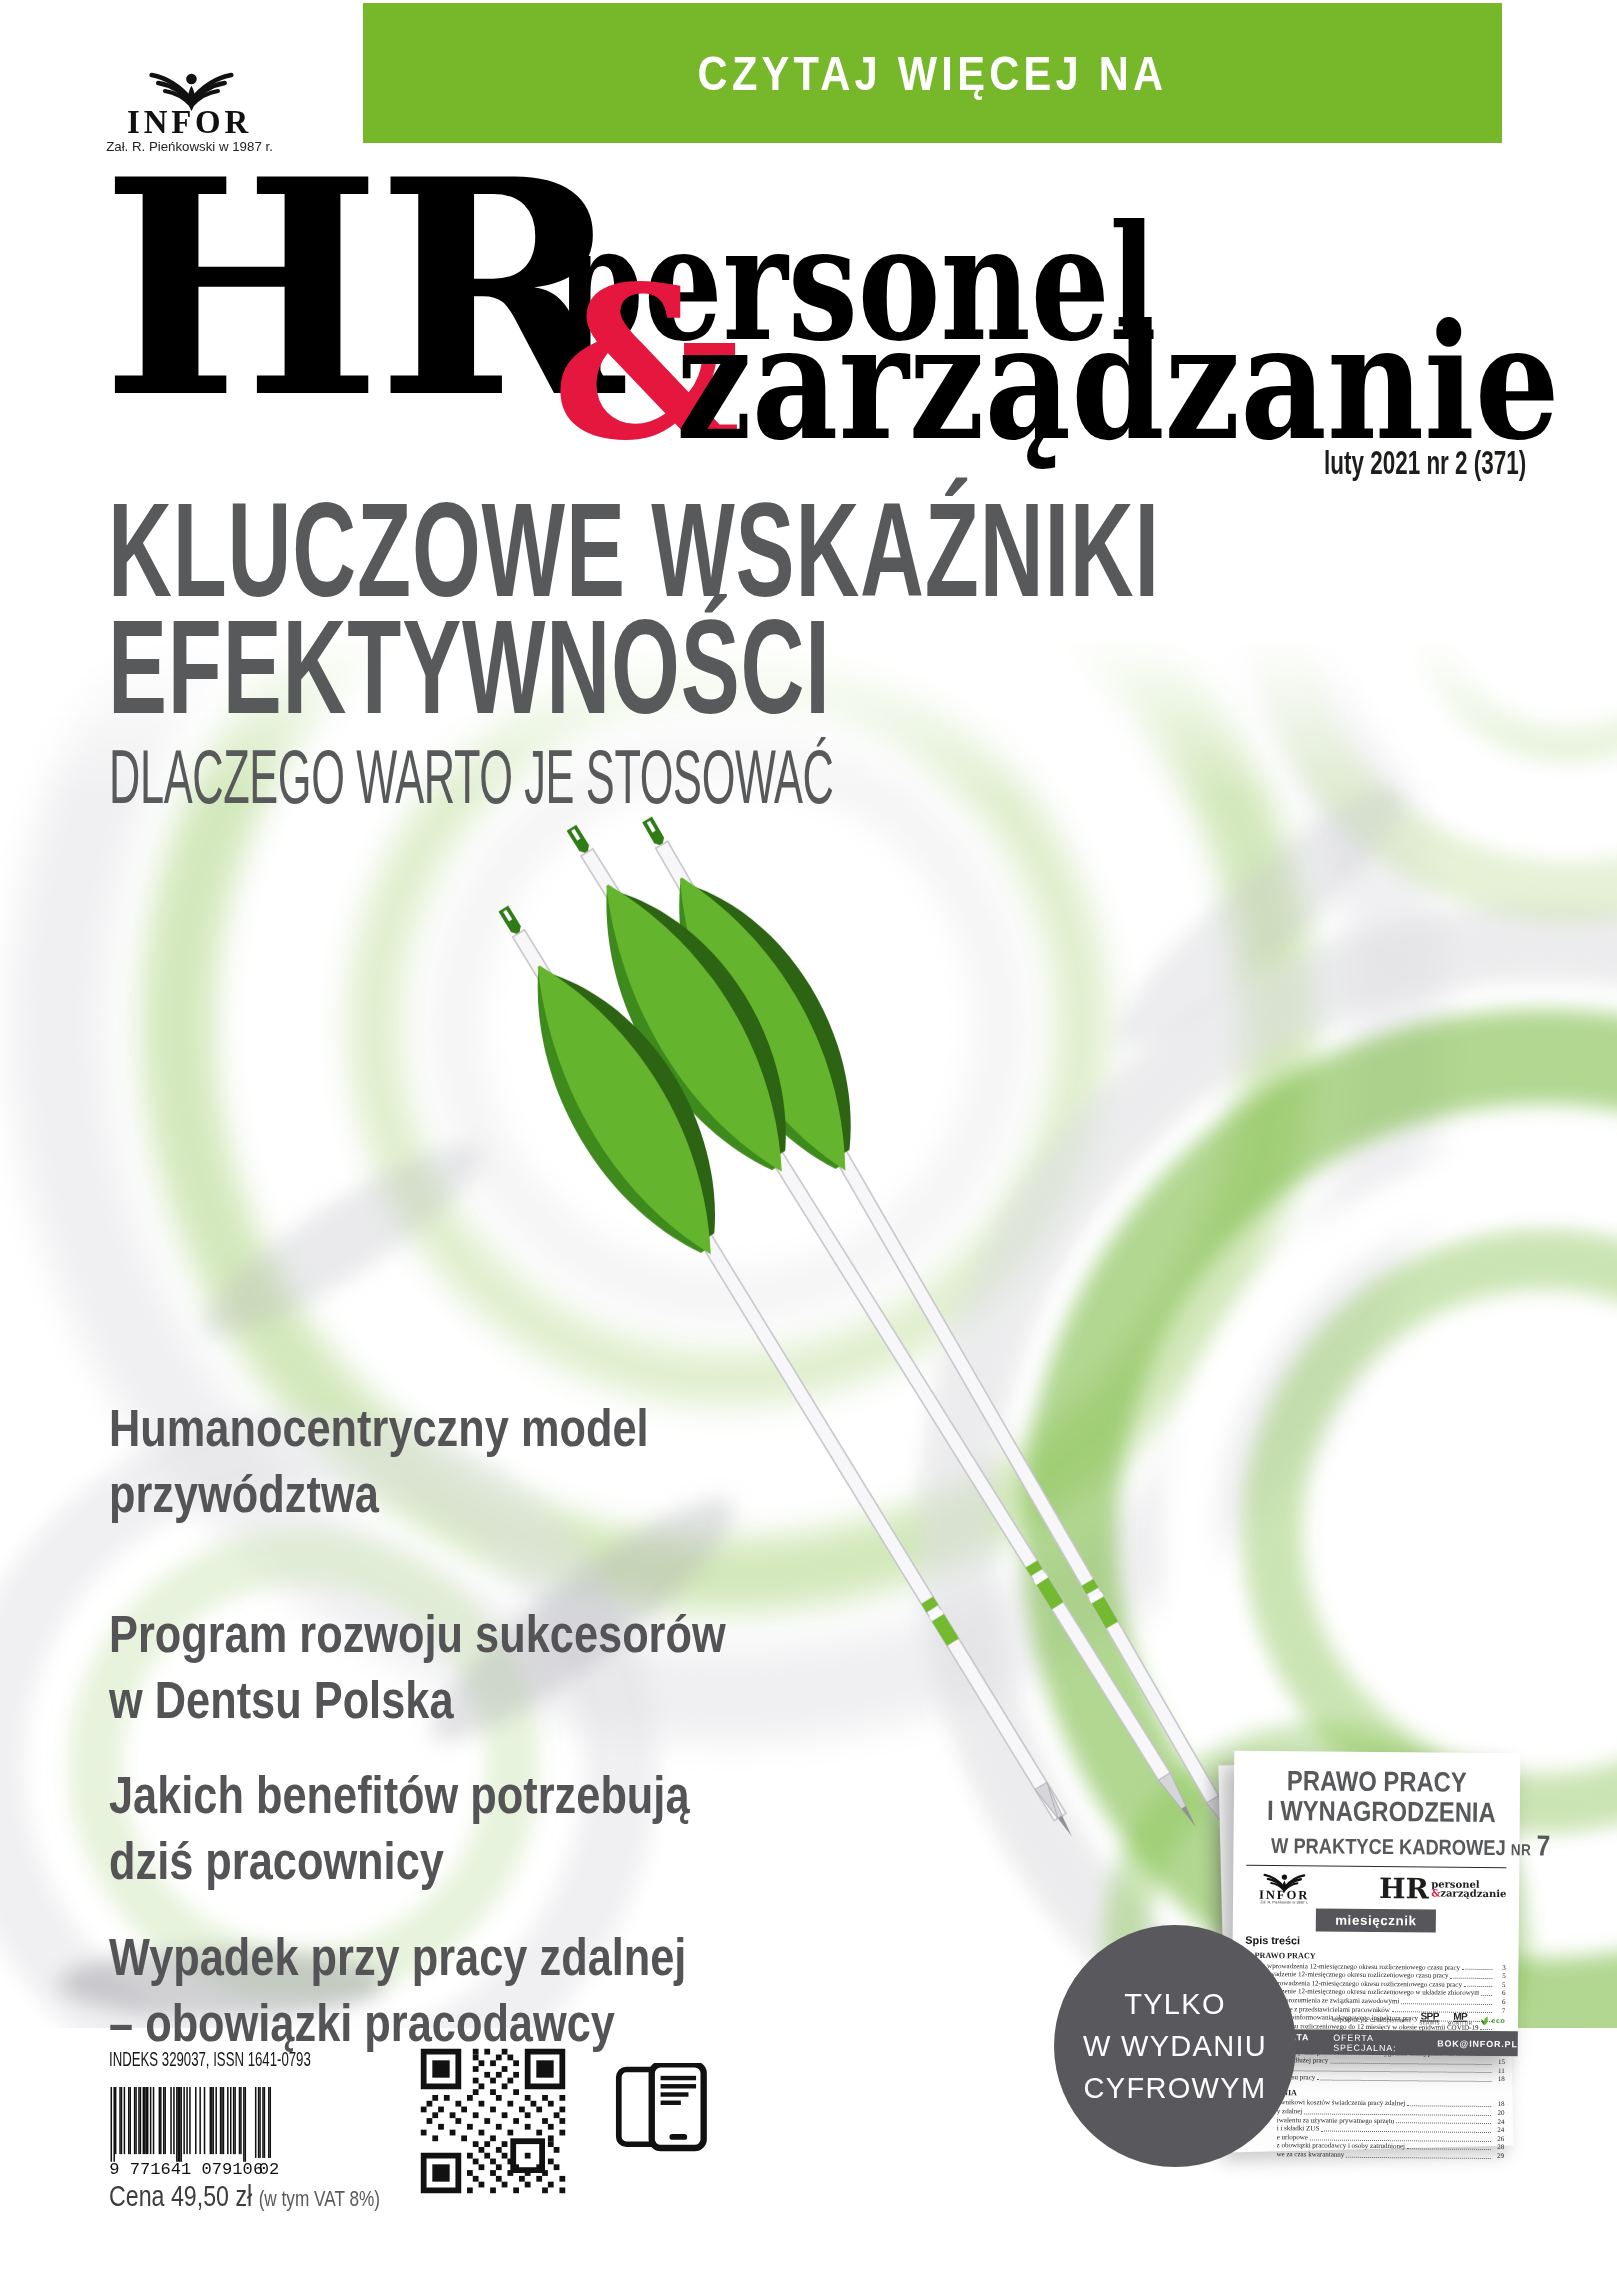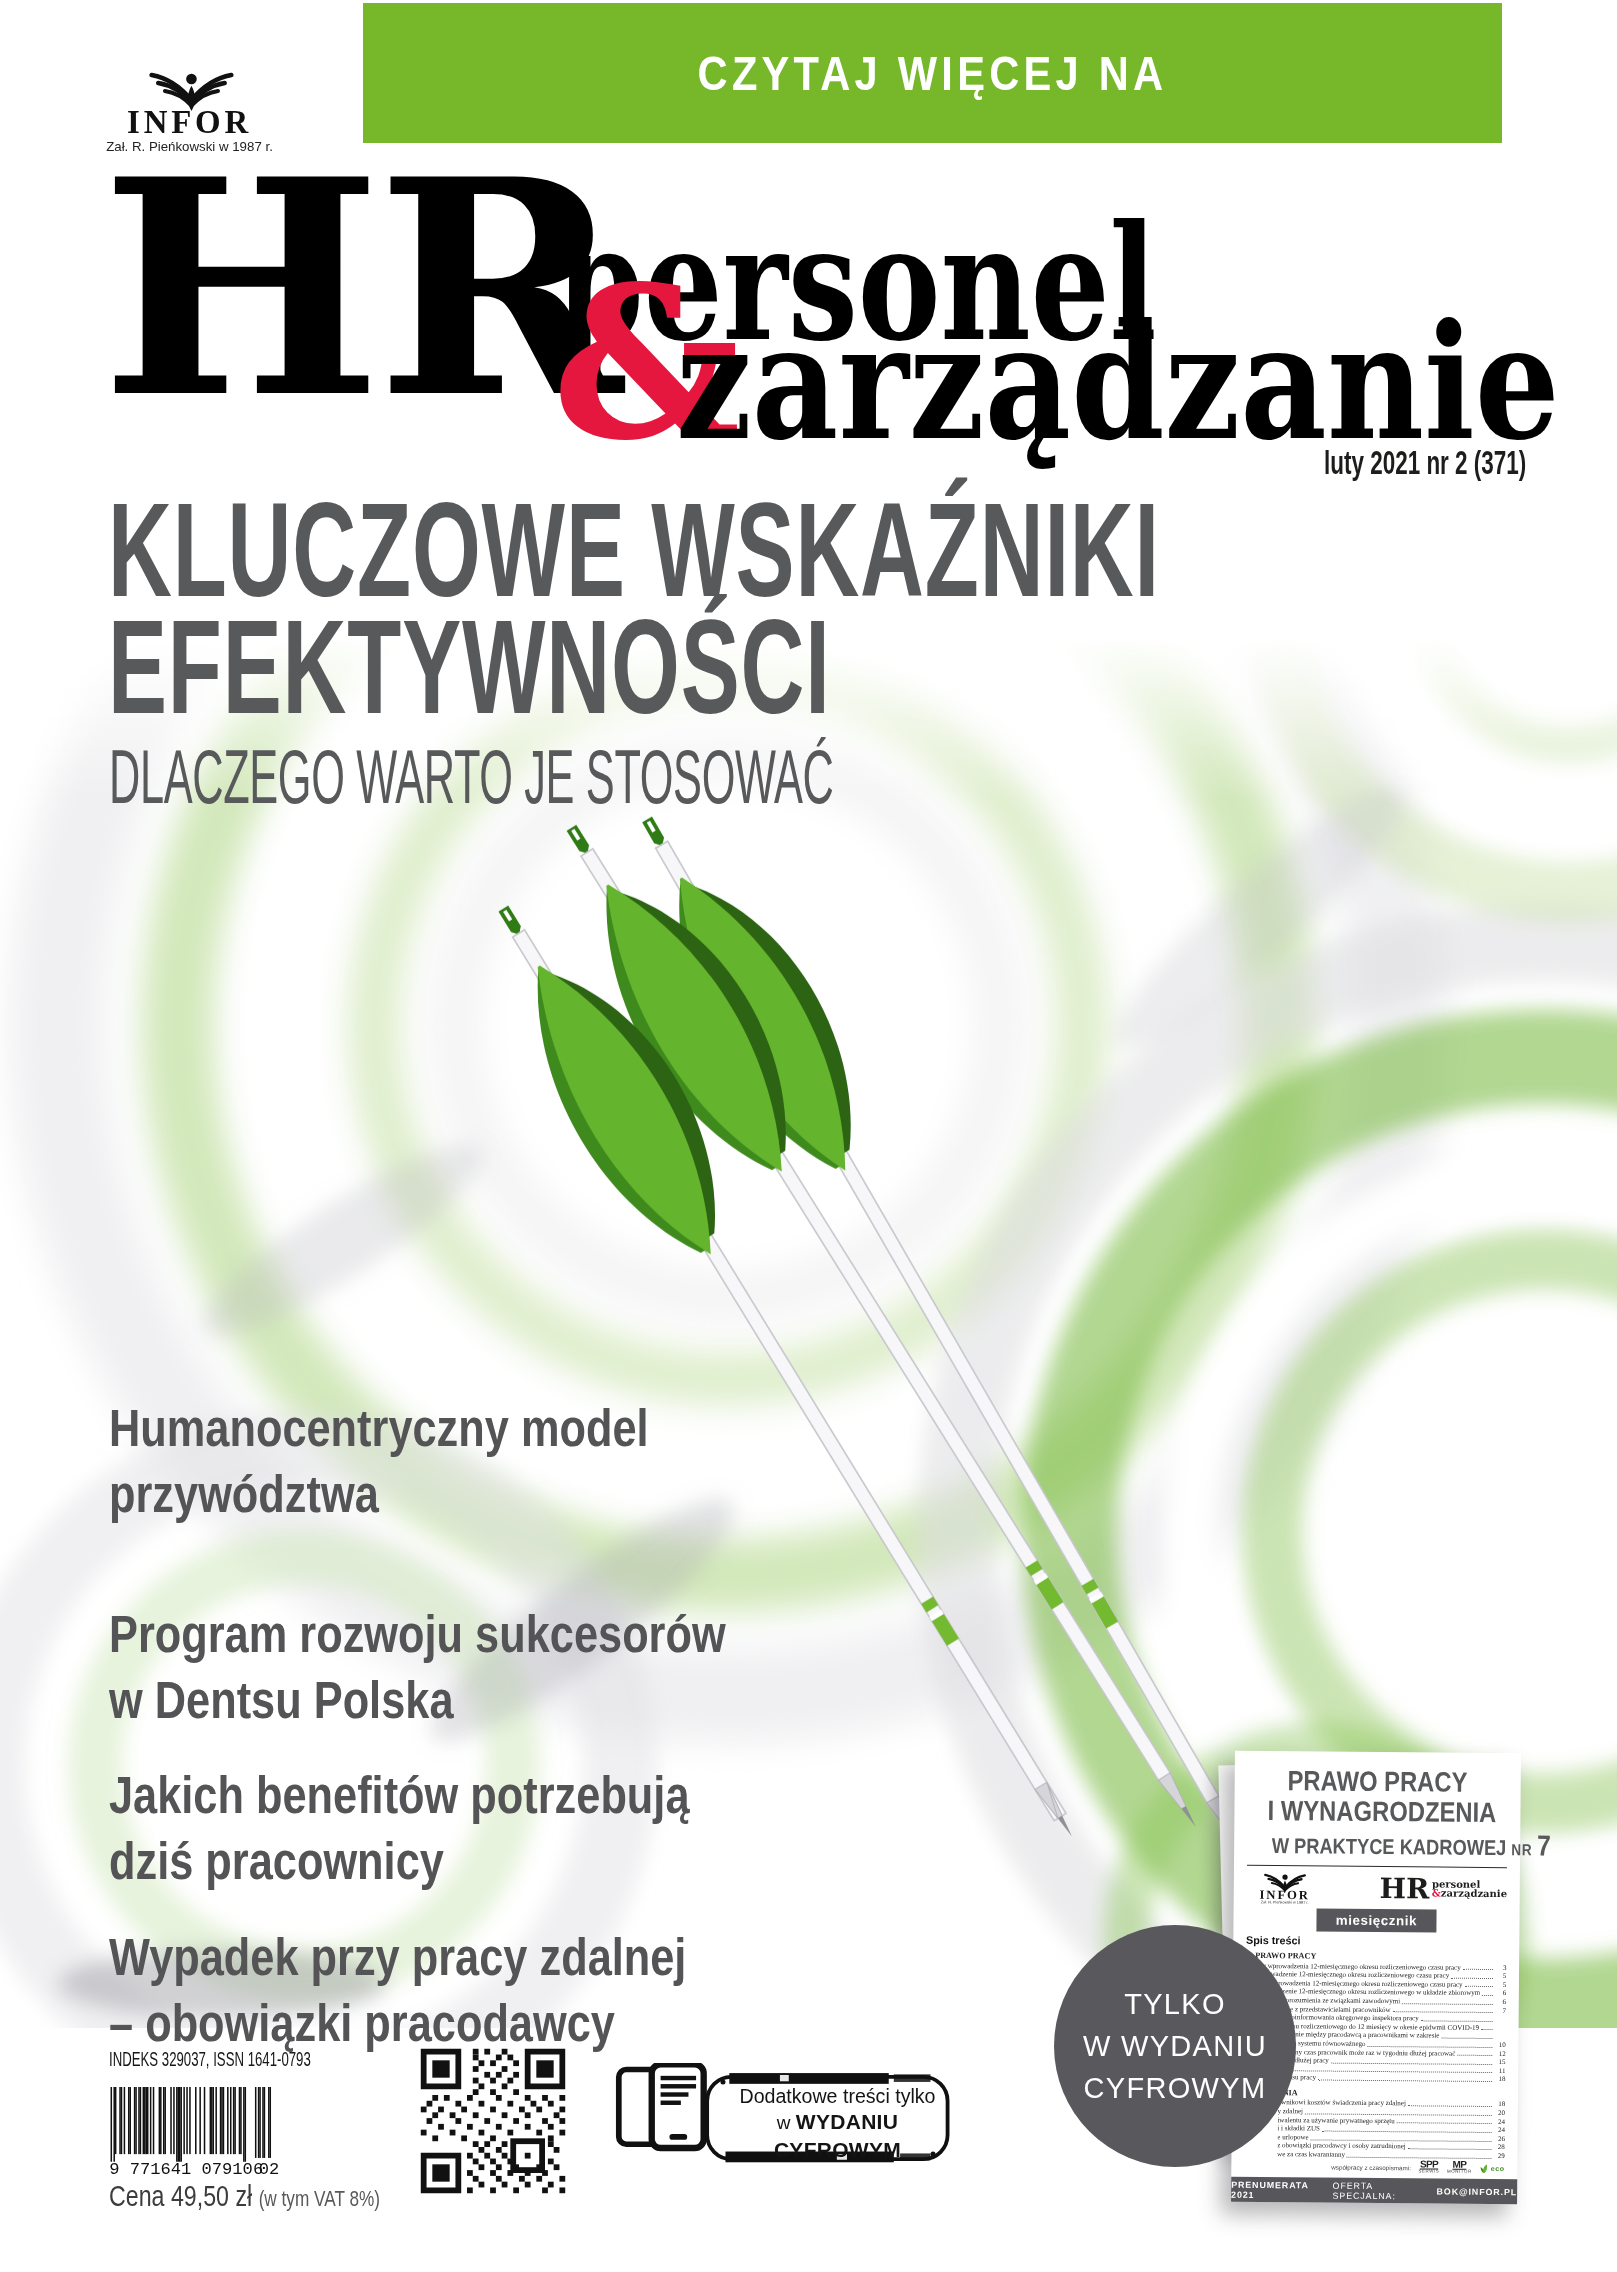--- a/index.html
+++ b/index.html
@@ -68,21 +68,21 @@
   .stamp .l2 b{font-size:21px;letter-spacing:0.3px;}
   .phone{position:absolute;left:615px;top:2063px;}
 
   
   .circle{position:absolute;left:1054px;top:1925px;width:242px;height:242px;border-radius:50%;
           background:#59585c;z-index:6;display:flex;flex-direction:column;justify-content:center;
           text-align:center;color:#fff;}
   .circle div{font-size:29px;line-height:42px;letter-spacing:1.3px;font-weight:400;}
 
   
-  .insert{position:absolute;left:1233px;top:1752px;width:286px;height:451px;z-index:5;}
+  .insert{position:absolute;left:1233px;top:1752px;width:286px;height:303px;z-index:5;}
   .sheet-behind{position:absolute;left:-10px;top:10px;width:286px;height:387px;background:#fdfdfd;
           transform:rotate(-1.4deg);box-shadow:-6.3px 8.9px 16.5px rgba(50,50,55,.25);}
   .sheet{position:absolute;inset:0;background:#fff;transform:rotate(.5deg);
          box-shadow:-10px 12.7px 21.5px rgba(50,50,55,.35);padding:15px 12.7px 0 12.7px;box-sizing:border-box;}
   .it{color:#58595b;font-weight:700;text-align:center;line-height:1.08;white-space:nowrap;}
   .it1,.it2{font-size:28px;}
   .it1>span,.it2>span{transform:scaleX(.85);}
   .it3{font-size:21.5px;margin-top:1.3px;}
   .it3>span{transform:scaleX(.85);}
   .it3 .nr{font-size:16px;letter-spacing:0.6px;}
@@ -449,37 +449,20 @@
   <svg class="phone" width="95" height="89" viewBox="0 0 150 140">
     <rect x="6" y="10" width="86" height="118" rx="12" fill="#fff" stroke="#111" stroke-width="9"></rect>
     <rect x="58" y="2" width="82" height="132" rx="14" fill="#fff" stroke="#111" stroke-width="10"></rect>
     <rect x="72" y="20" width="56" height="7" fill="#111"></rect>
     <rect x="72" y="33" width="56" height="7" fill="#111"></rect>
     <rect x="72" y="46" width="44" height="7" fill="#111"></rect>
     <rect x="72" y="59" width="32" height="7" fill="#111"></rect>
     <rect x="86" y="112" width="28" height="9" rx="4.5" fill="#111"></rect>
   </svg>
 
-  <div class="stamp">
-    <svg width="248" height="90" viewBox="0 0 392 142">
-      <rect x="5" y="6" width="380" height="130" rx="38" fill="#fff" stroke="#101010" stroke-width="6"></rect>
-      <rect x="40" y="0" width="252" height="17" fill="#101010"></rect>
-      <rect x="300" y="2" width="58" height="12" fill="#101010" opacity=".85"></rect>
-      <rect x="34" y="124" width="266" height="17" fill="#101010"></rect>
-      <rect x="310" y="127" width="48" height="11" fill="#101010" opacity=".85"></rect>
-      <rect x="120" y="3" width="14" height="10" fill="#fff" opacity=".9"></rect>
-      <rect x="210" y="128" width="16" height="9" fill="#fff" opacity=".9"></rect>
-      <circle cx="30" cy="14" r="4" fill="#101010"></circle>
-        <circle cx="362" cy="128" r="4" fill="#101010"></circle>
-    </svg>
-    <div class="txt">
-      <div class="l1">Dodatkowe treści tylko</div>
-      <div class="l2"><span>w</span> <b>WYDANIU CYFROWYM</b></div>
-    </div>
-  </div>
 
   <div class="insert">
     <div class="sheet-behind"></div>
     <div class="sheet">
       <div class="it it1"><span class="condc">PRAWO PRACY</span></div>
       <div class="it it2"><span class="condc">I WYNAGRODZENIA</span></div>
       <div class="it it3"><span class="condc"><span>W PRAKTYCE KADROWEJ</span> <span class="nr">NR</span> <span class="nr7">7</span></span></div>
       <div class="irule"></div>
       <div class="ilogos">
         <svg width="76" height="33" viewBox="0 0 120 52">

